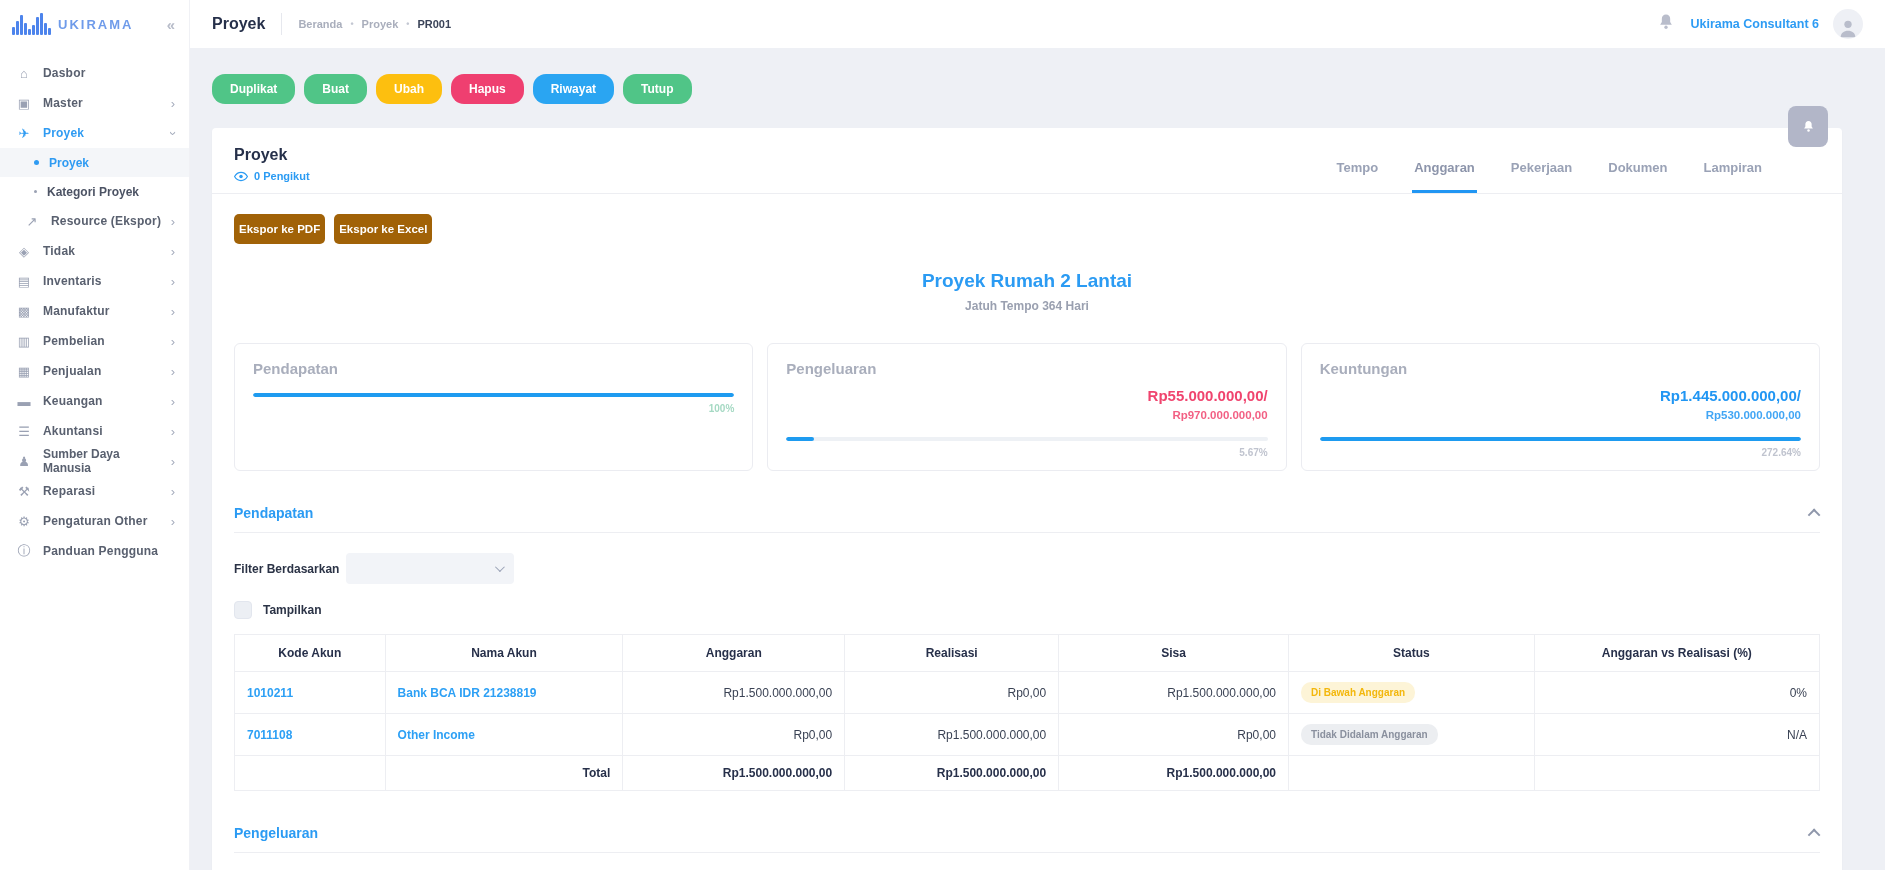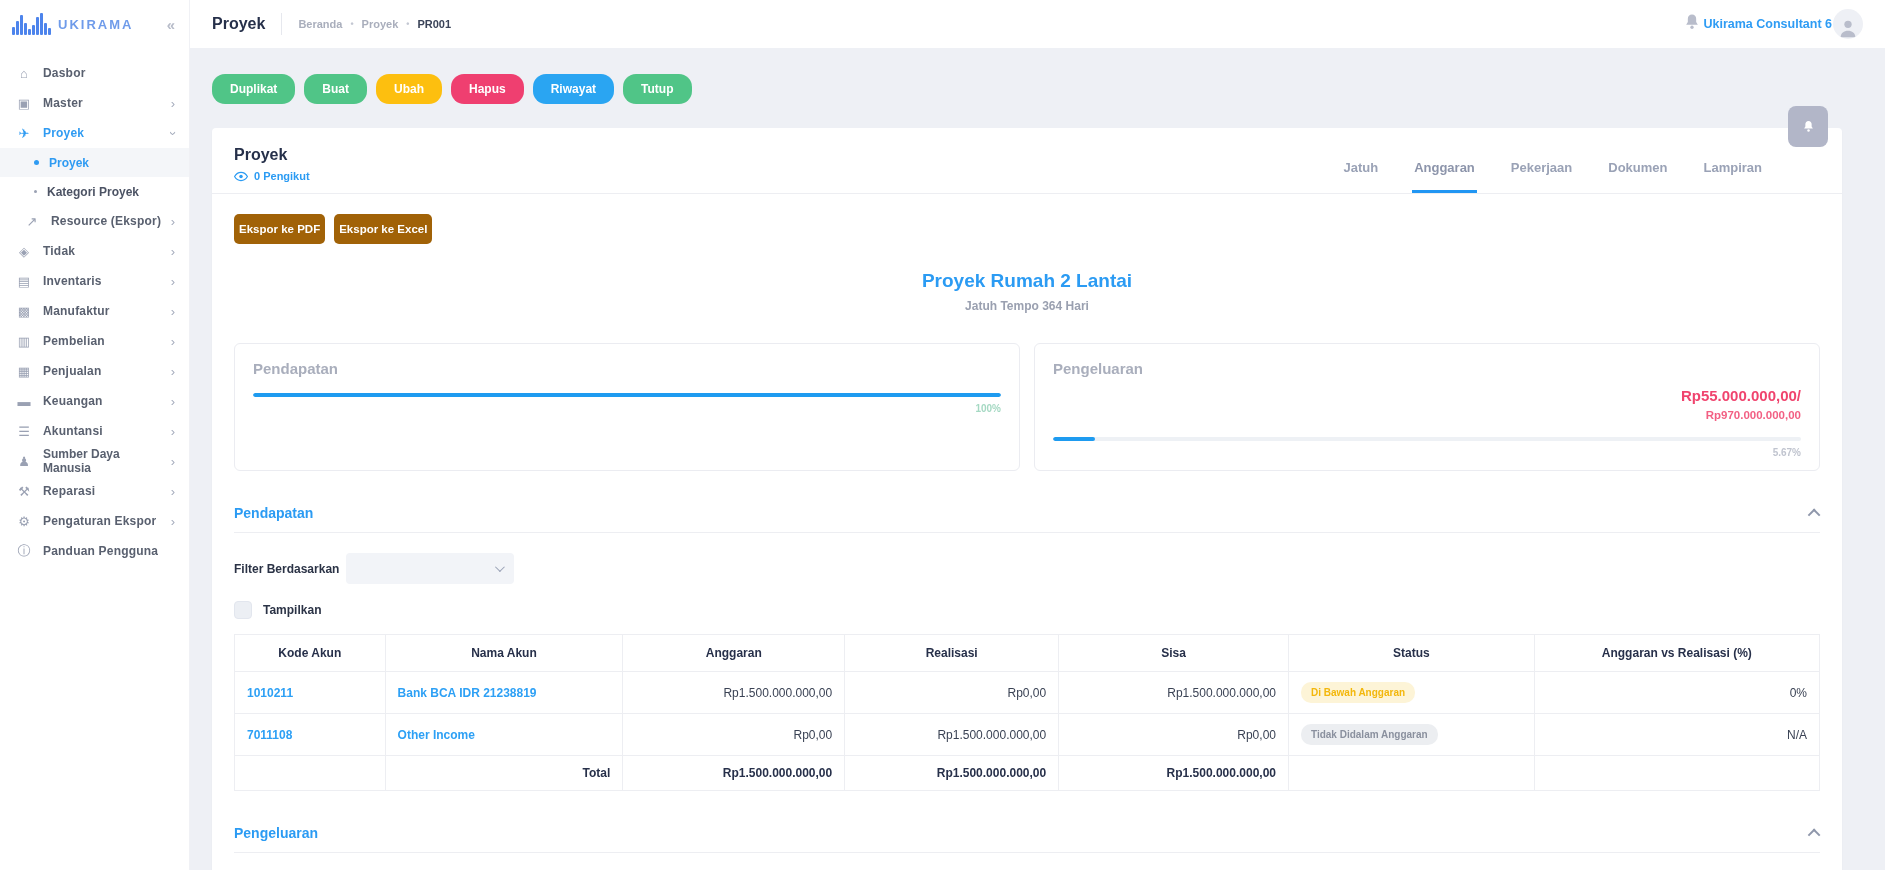--- a/index.html
+++ b/index.html
@@ -27,21 +27,21 @@
   .sub-item.small-dot .dot { width:3px; height:3px; }
 
   
   .topbar { position:fixed; left:190px; right:0; top:0; height:48px; background:#fff; display:flex; align-items:center; padding:0 22px; z-index:10; }
   .page-title { font-size:16px; font-weight:bold; color:#26304a; margin-right:16px; }
   .tb-sep { width:1px; height:22px; background:#e6e8ee; margin-right:16px; }
   .crumbs { display:flex; align-items:center; gap:8px; font-size:11px; font-weight:bold; }
   .crumb { color:#a9aebc; }
   .crumb.current { color:#3a4358; }
   .crumb-dot { color:#c3c7d2; font-size:9px; }
-  .tb-right { margin-left:auto; display:flex; align-items:center; gap:1px; }
+  .tb-right { margin-left:auto; display:flex; align-items:center; gap:14px; }
   .username { color:#2e9cf4; font-size:12.5px; font-weight:bold; }
   .avatar { width:30px; height:30px; border-radius:50%; background:#eef0f5; display:flex; align-items:flex-end; justify-content:center; overflow:hidden; }
 
   
   .content { margin-left:190px; padding-top:48px; }
   .actions-row { display:flex; gap:9px; margin:26px 0 0 22px; }
   .act-btn { border:none; color:#fff; font-family:inherit; font-size:12px; font-weight:bold; padding:8px 18px; border-radius:13px; cursor:pointer; }
 
   .panel { position:relative; background:#fff; border-radius:4px; margin:24px 43px 0 22px; box-shadow:0 1px 2px rgba(40,50,80,.04); padding-bottom:60px; }
   .panel-head { display:flex; justify-content:space-between; padding:18px 22px 0; }
@@ -180,21 +180,21 @@
       <span class="lbl" style="letter-spacing:0">Sumber Daya Manusia</span>
       <span class="chev">›</span>
     </div>
     <div class="menu-item">
       <span class="mi">⚒</span>
       <span class="lbl">Reparasi</span>
       <span class="chev">›</span>
     </div>
     <div class="menu-item">
       <span class="mi">⚙</span>
-      <span class="lbl">Pengaturan Ekspor</span>
+      <span class="lbl">Pengaturan Other</span>
       <span class="chev">›</span>
     </div>
     <div class="menu-item">
       <span class="mi">ⓘ</span>
       <span class="lbl">Panduan Pengguna</span>
     </div>
   </div>
 </nav>
 
 <header class="topbar">
@@ -248,21 +248,21 @@
         <div class="panel-title">Proyek</div>
         <div class="followers">
           <svg width="14" height="11" viewBox="0 0 24 16" fill="none" stroke="#2b9bf3" stroke-width="2">
               <path d="M1 8s4-7 11-7 11 7 11 7-4 7-11 7S1 8 1 8z"></path>
               <circle cx="12" cy="8" r="3" fill="#2b9bf3" stroke="none"></circle>
             </svg>
           <span>0 Pengikut</span>
         </div>
       </div>
       <div class="tabs">
-        <span class="tab">Jatuh</span>
+        <span class="tab">Tempo</span>
         <span class="tab active">Anggaran</span>
         <span class="tab">Pekerjaan</span>
         <span class="tab">Dokumen</span>
         <span class="tab">Lampiran</span>
       </div>
     </div>
     <div class="head-divider"></div>
 
     <div class="export-row">
       <button class="exp-btn">Ekspor ke PDF</button>
@@ -283,20 +283,31 @@
       <div class="sum-card">
         <div class="sum-label">Pengeluaran</div>
         <div class="sum-vals">
           <div class="sum-main" style="color: rgb(240, 68, 110);">Rp55.000.000,00/</div>
           <div class="sum-sub" style="color: rgb(240, 68, 110);">Rp970.000.000,00</div>
         </div>
         <div class="bar-track">
             <div class="bar-fill" style="background: rgb(30, 155, 240); width: 5.67%;"></div>
           </div>
         <div class="sum-pct" style="color: rgb(192, 196, 207);">5.67%</div>
+      </div>
+      <div class="sum-card">
+        <div class="sum-label">Keuntungan</div>
+        <div class="sum-vals">
+          <div class="sum-main" style="color: rgb(33, 150, 243);">Rp1.445.000.000,00/</div>
+          <div class="sum-sub" style="color: rgb(33, 150, 243);">Rp530.000.000,00</div>
+        </div>
+        <div class="bar-track">
+            <div class="bar-fill" style="background: rgb(30, 155, 240); width: 100%;"></div>
+          </div>
+        <div class="sum-pct" style="color: rgb(192, 196, 207);">272.64%</div>
       </div>
     </div>
 
     <div class="section">
       <div class="sec-head">
         <span class="sec-title">Pendapatan</span>
         <span class="chev-up"></span>
       </div>
       <div class="filter-row">
         <span class="filter-label">Filter Berdasarkan</span>

